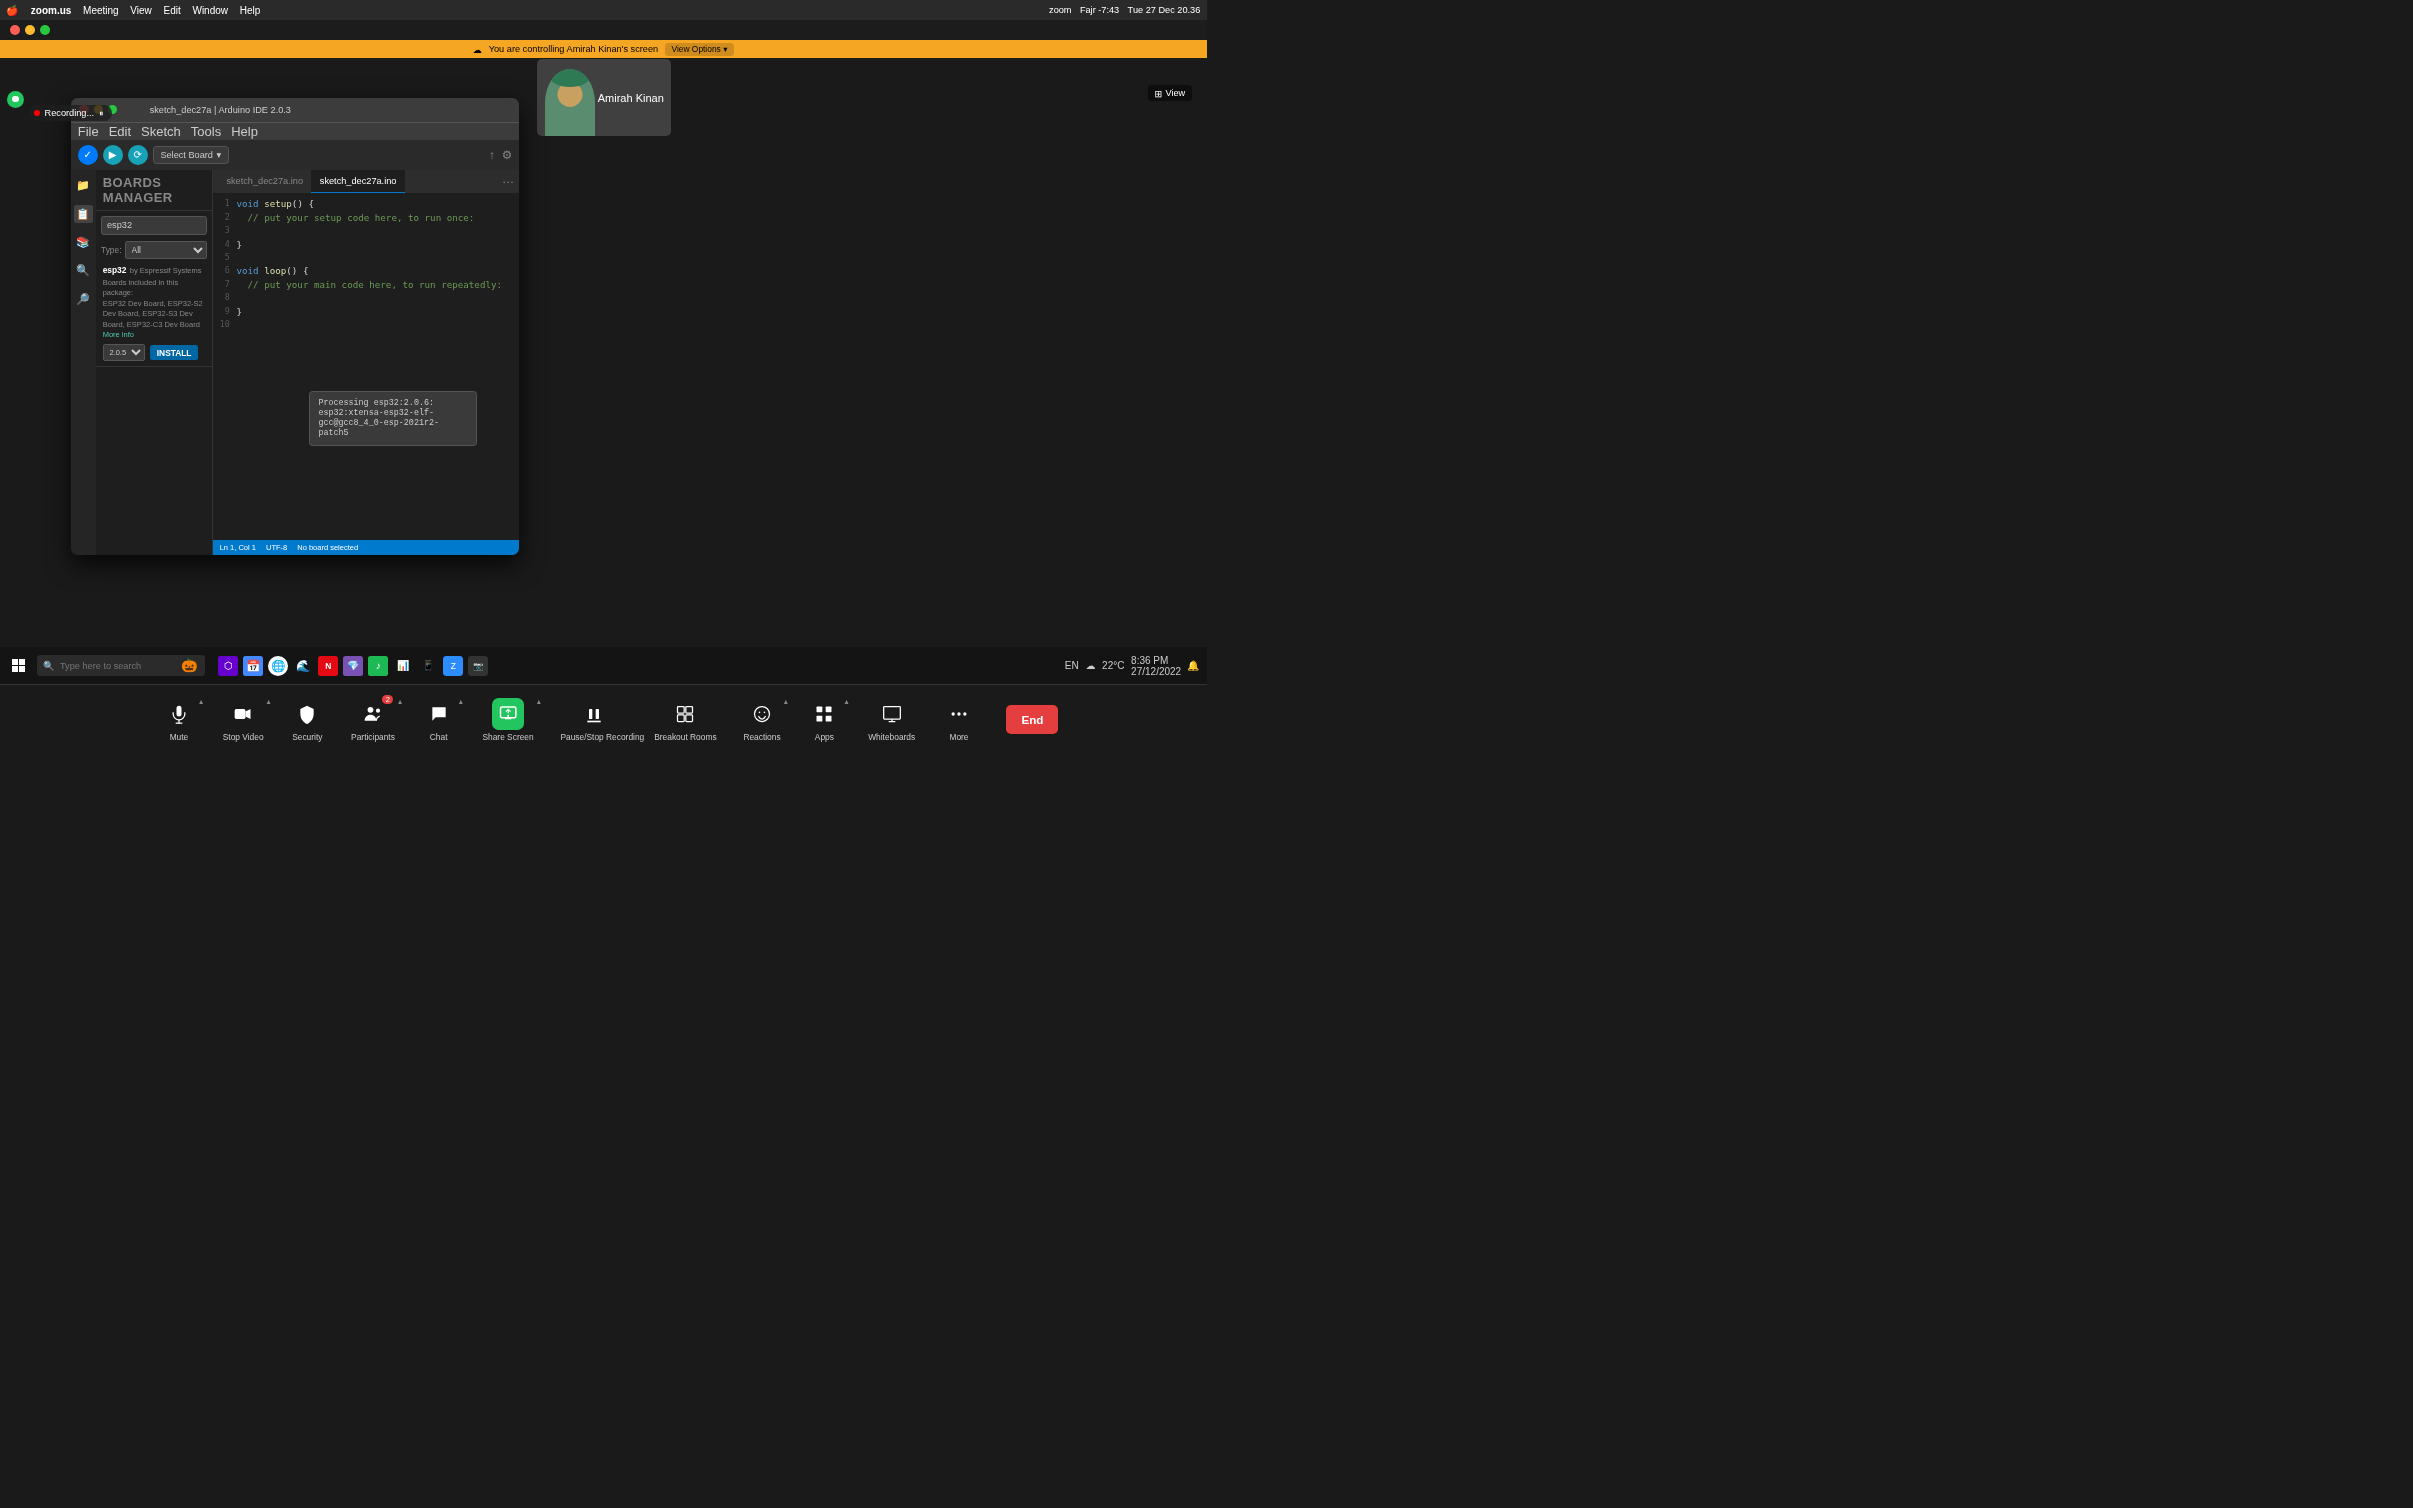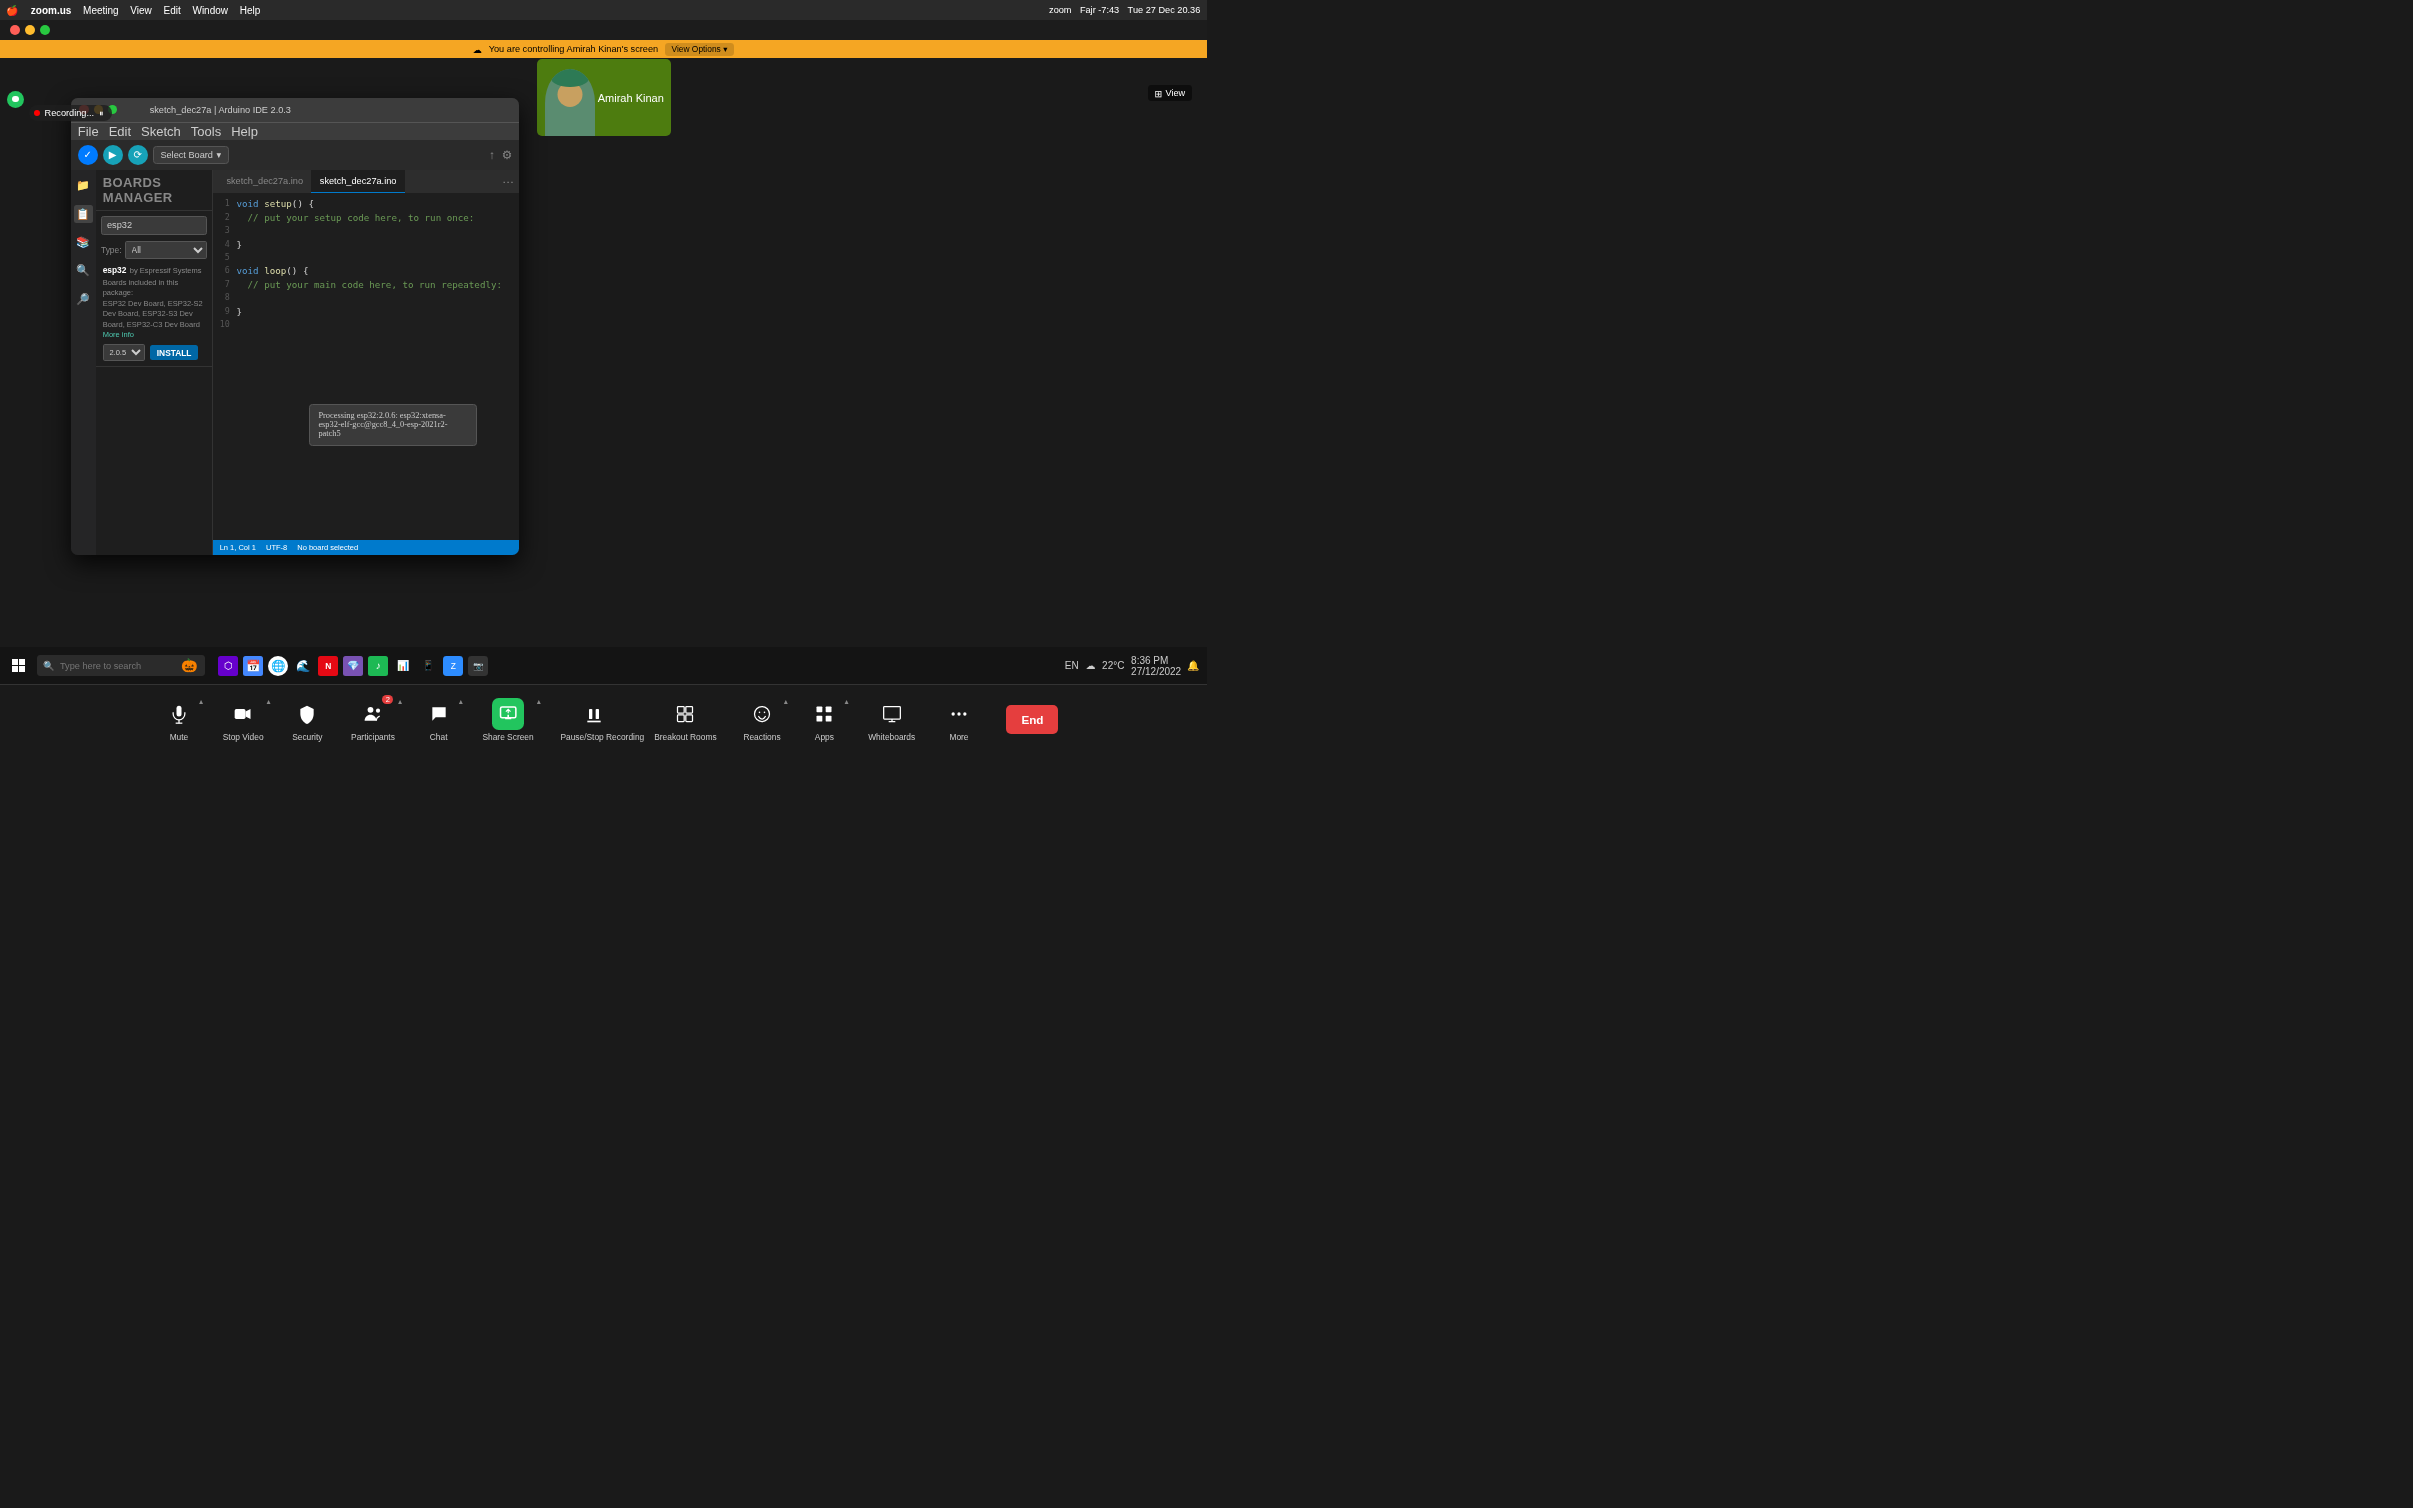--- a/index.html
+++ b/index.html
@@ -402,21 +402,21 @@
       position: absolute;
       bottom: 109px;
       right: 42px;
       background: #3a3a3a;
       border: 0.8px solid #555;
       border-radius: 3.4px;
       padding: 6.7px 8.4px;
       font-size: 8.4px;
       color: #ccc;
       max-width: 168px;
-      font-family: Liberation Serif, serif;
+      font-family: Liberation Mono, monospace;
       z-index: 60;
     }
 
     
     .windows-taskbar {
       position: absolute;
       bottom: 34px;
       left: 0; right: 0;
       height: 37px;
       background: rgba(20,20,20,0.95);
@@ -559,21 +559,21 @@
     }
 
     
     .video-strip {
       position: absolute;
       top: 59px;
       left: 50%;
       transform: translateX(-50%);
       width: 134px;
       height: 77px;
-      background: #4d7c0f;
+      background: #404040;
       border-radius: 5px;
       overflow: hidden;
       z-index: 30;
       display: flex;
       align-items: center;
       justify-content: flex-end;
       padding-right: 6.7px;
     }
     .rec-dot2 { width: 5.9px; height: 5.9px; background: #f00; border-radius: 50%; }
     .rec-label { font-size: 9.2px; color: #fff; }

